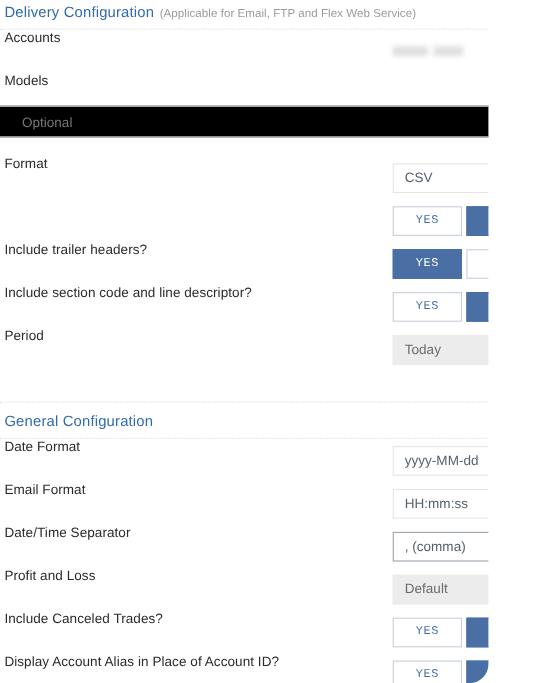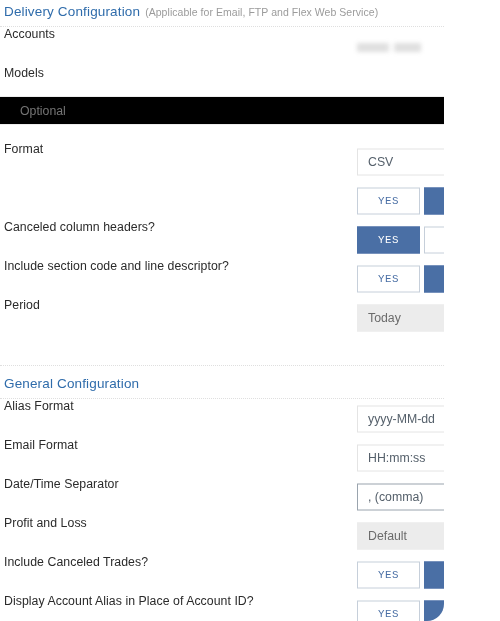--- a/index.html
+++ b/index.html
@@ -201,21 +201,21 @@
     <span class="control">
       <span class="toggle">
         <span class="toggle-btn yes off">YES</span>
         <span class="toggle-btn on">NO</span>
       </span>
     </span>
   </div>
 
   
   <div class="row">
-    <span class="row-label">Canceled column headers?</span>
+    <span class="row-label">Include trailer headers?</span>
     <span class="control">
       <span class="toggle">
         <span class="toggle-btn yes on">YES</span>
         <span class="toggle-btn off">NO</span>
       </span>
     </span>
   </div>
 
   
   <div class="row">
@@ -240,21 +240,21 @@
   <div class="divider"></div>
 
   
   <div class="section-header" style="padding-top:8px">
     <span class="section-title">General Configuration</span>
   </div>
   <div class="divider"></div>
 
   
   <div class="row">
-    <span class="row-label">Alias Format</span>
+    <span class="row-label">Date Format</span>
     <span class="control">
       <div class="text-input">yyyy-MM-dd</div>
     </span>
   </div>
 
   
   <div class="row">
     <span class="row-label">Email Format</span>
     <span class="control">
       <div class="text-input">HH:mm:ss</div>

